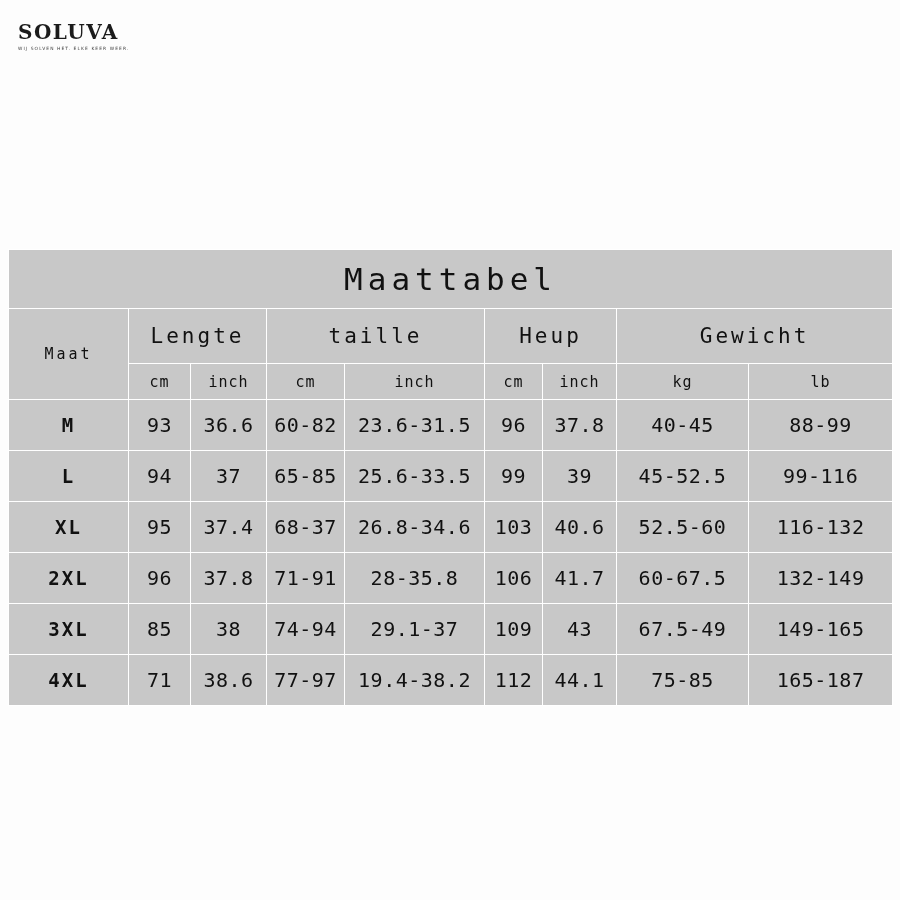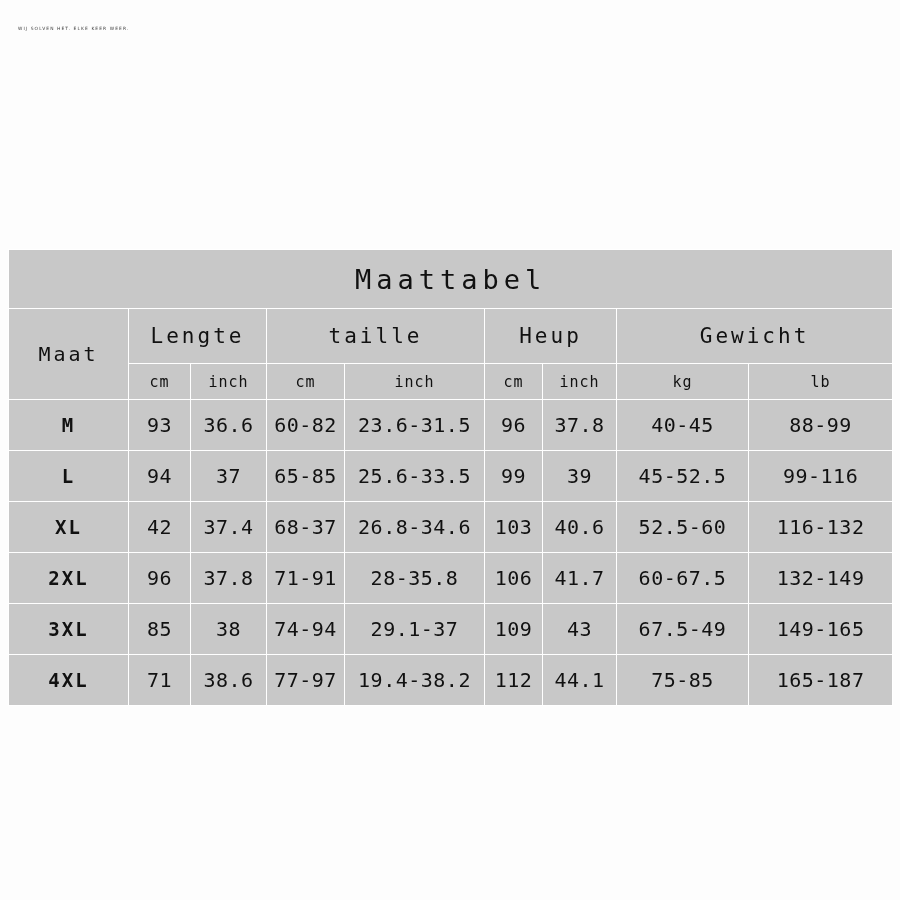--- a/index.html
+++ b/index.html
@@ -59,33 +59,33 @@
     border: 1px solid #ffffff;
     text-align: center;
     vertical-align: middle;
     background: #c8c8c8;
     font-weight: normal;
   }
 
   .title-cell {
     height: 56px;
     font-family: "DejaVu Sans Mono", monospace;
-    font-size: 27px;
+    font-size: 31px;
     letter-spacing: 5px;
     font-weight: 700;
     color: #111;
   }
 
   .grp-cell {
     height: 52px;
     font-size: 21px;
     letter-spacing: 3px;
   }
   .maat-cell {
-    font-size: 20px;
+    font-size: 15px;
     letter-spacing: 3px;
   }
   .unit-cell {
     height: 33px;
     font-size: 15px;
     letter-spacing: 1px;
   }
 
   .data-row td {
     height: 48px;
@@ -106,20 +106,21 @@
   col.c-tinch  { width: 140px; }
   col.c-hcm    { width: 58px; }
   col.c-hinch  { width: 74px; }
   col.c-gkg    { width: 132px; }
   col.c-glb    { width: 144px; }
 </style>
 </head>
 <body>
 
 <div class="brand">
+  <div class="brand-name">SOLUVA</div>
   <div class="brand-tag">WIJ SOLVEN HET. ELKE KEER WEER.</div>
 </div>
 
 <div class="table-wrap">
   <table class="size-chart">
     <colgroup>
       <col class="c-maat">
       <col class="c-lcm">
       <col class="c-linch">
       <col class="c-tcm">
@@ -169,21 +170,21 @@
         <td>37</td>
         <td>65-85</td>
         <td>25.6-33.5</td>
         <td>99</td>
         <td>39</td>
         <td>45-52.5</td>
         <td>99-116</td>
       </tr>
       <tr class="data-row">
         <td class="size-label">XL</td>
-        <td>42</td>
+        <td>95</td>
         <td>37.4</td>
         <td>68-37</td>
         <td>26.8-34.6</td>
         <td>103</td>
         <td>40.6</td>
         <td>52.5-60</td>
         <td>116-132</td>
       </tr>
       <tr class="data-row">
         <td class="size-label">2XL</td>

